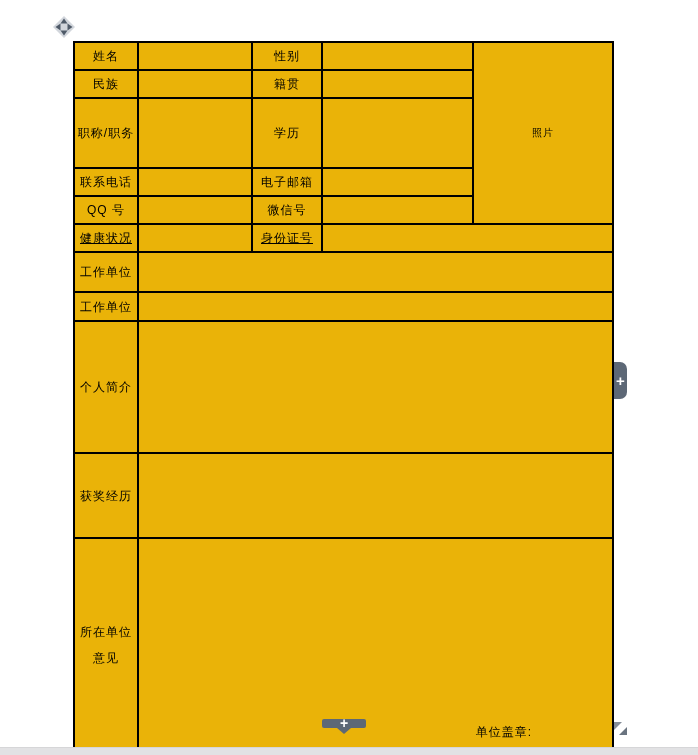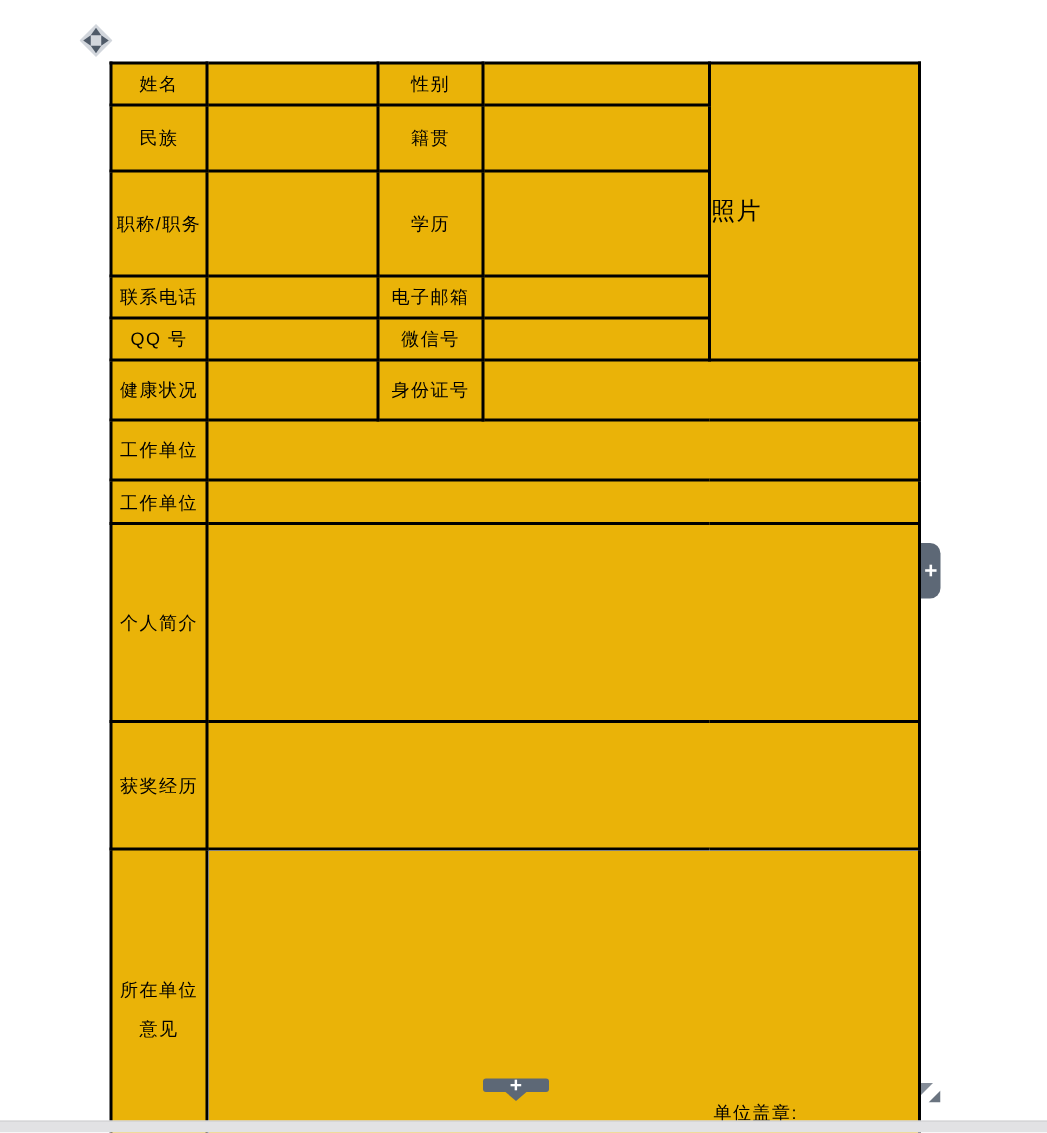--- a/index.html
+++ b/index.html
@@ -25,34 +25,34 @@
     background: #eab308;
   }
   td.lbl {
     text-align: center; vertical-align: middle;
     font-size: 12px; letter-spacing: 1px; line-height: 26px;
     padding: 0 3px;
     word-break: break-all;
   }
   td.val { vertical-align: middle; }
   td.photo {
-    vertical-align: middle;
-    font-size: 16px; letter-spacing: 1px;
+    text-align: center; vertical-align: middle;
+    font-size: 10px; letter-spacing: 1px;
   }
   td.opinion-val { position: relative; }
   .seal {
-    position: absolute; right: 80px; bottom: 27px;
+    position: absolute; right: 80px; bottom: 9px;
     font-size: 12px; letter-spacing: 1px; white-space: nowrap;
   }
   tr.r1  { height: 24px; }
-  tr.r2  { height: 44px; font-family: Liberation Serif, serif; }
+  tr.r2  { height: 28px; font-family: Liberation Serif, serif; }
   tr.r3  { height: 70px; }
   tr.r4  { height: 16px; }
   tr.r5  { height: 27px; }
-  tr.r6  { height: 40px; }
+  tr.r6  { height: 28px; text-decoration: underline; }
   tr.r7  { height: 40px; }
   tr.r8  { height: 29px; }
   tr.r9  { height: 132px; }
   tr.r10 { height: 85px; }
   tr.r11 { height: 213px; margin-left: 21px; }
 
   
   .move-handle { position: absolute; left: 53px; top: 16px; width: 22px; height: 22px; cursor: move; }
 
   .add-col-tab {

